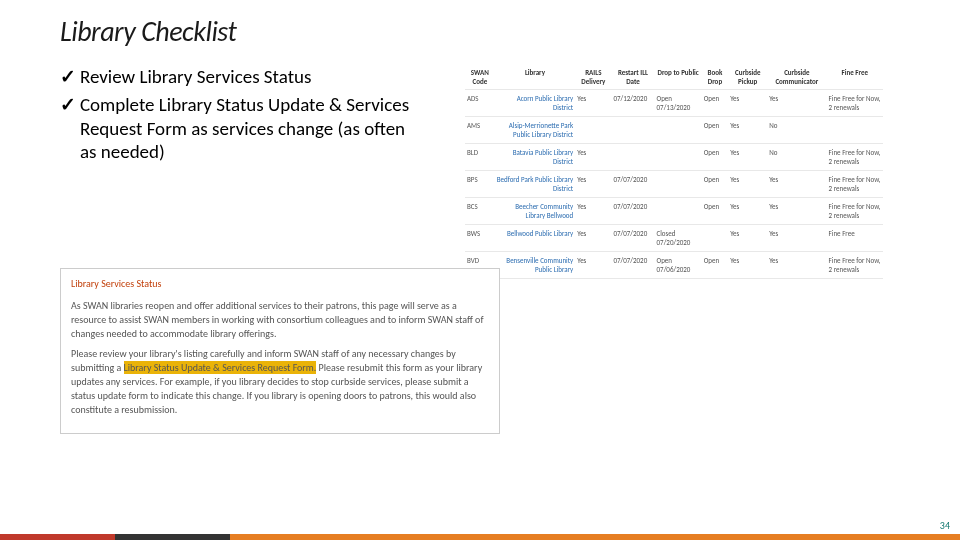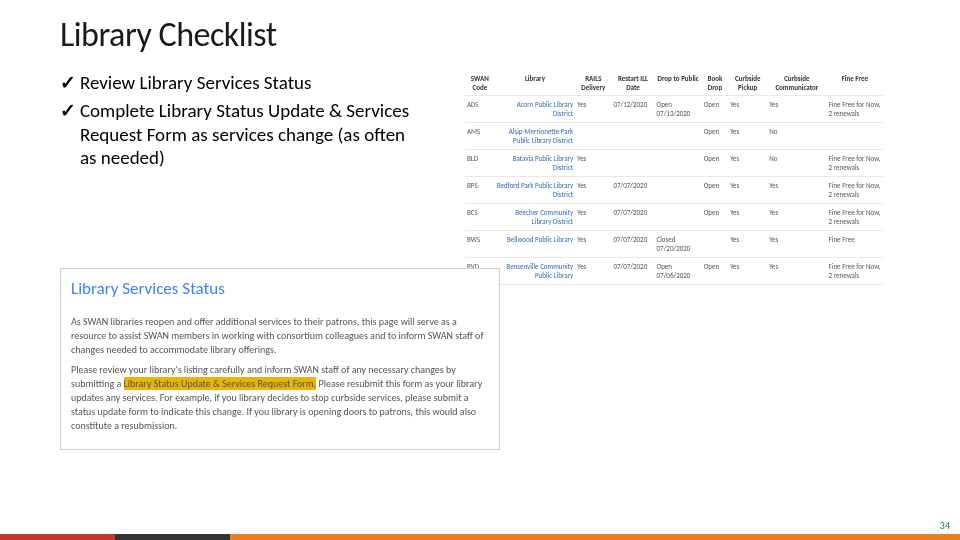--- a/index.html
+++ b/index.html
@@ -10,25 +10,26 @@
     background: #fff;
     position: relative;
     overflow: hidden;
   }
   .slide {
     width: 100%;
     height: 100%;
     padding: 14px 0 0 0;
   }
   .title {
-    font-size: 34px;
+    font-size: 28px;
     font-weight: 400;
     color: #1a1a1a;
     padding: 0 0 0 60px;
     letter-spacing: -0.5px;
+    font-style: italic;
   }
   .url {
     font-size: 21px;
     color: #0563c1;
     text-decoration: underline;
     padding: 2px 0 0 60px;
     display: block;
   }
   .content-row {
     display: flex;
@@ -87,24 +88,24 @@
     top: 268px;
     width: 440px;
     font-size: 10px;
     line-height: 1.4;
     color: #333;
     border: 1px solid #ccc;
     padding: 8px 10px 10px 10px;
     background: #fff;
   }
   .lss-block h3 {
-    font-size: 17px;
+    font-size: 10px;
     font-weight: 400;
-    color: #3b82f6;
-    margin-bottom: 14px;
+    color: #c2410c;
+    margin-bottom: 8px;
   }
   .lss-block p {
     margin-bottom: 6px;
     color: #555;
   }
   .highlight {
     background: #eab308;
   }
   .page-num {
     position: absolute;
@@ -196,21 +197,21 @@
                 <td>Yes</td>
                 <td>07/07/2020</td>
                 <td></td>
                 <td>Open</td>
                 <td>Yes</td>
                 <td>Yes</td>
                 <td>Fine Free for Now, 2 renewals</td>
               </tr>
               <tr>
                 <td>BCS</td>
-                <td class="lib">Beecher Community Library District</td>
+                <td class="lib">Beecher Community Library Bellwood</td>
                 <td>Yes</td>
                 <td>07/07/2020</td>
                 <td></td>
                 <td>Open</td>
                 <td>Yes</td>
                 <td>Yes</td>
                 <td>Fine Free for Now, 2 renewals</td>
               </tr>
               <tr>
                 <td>BWS</td>

